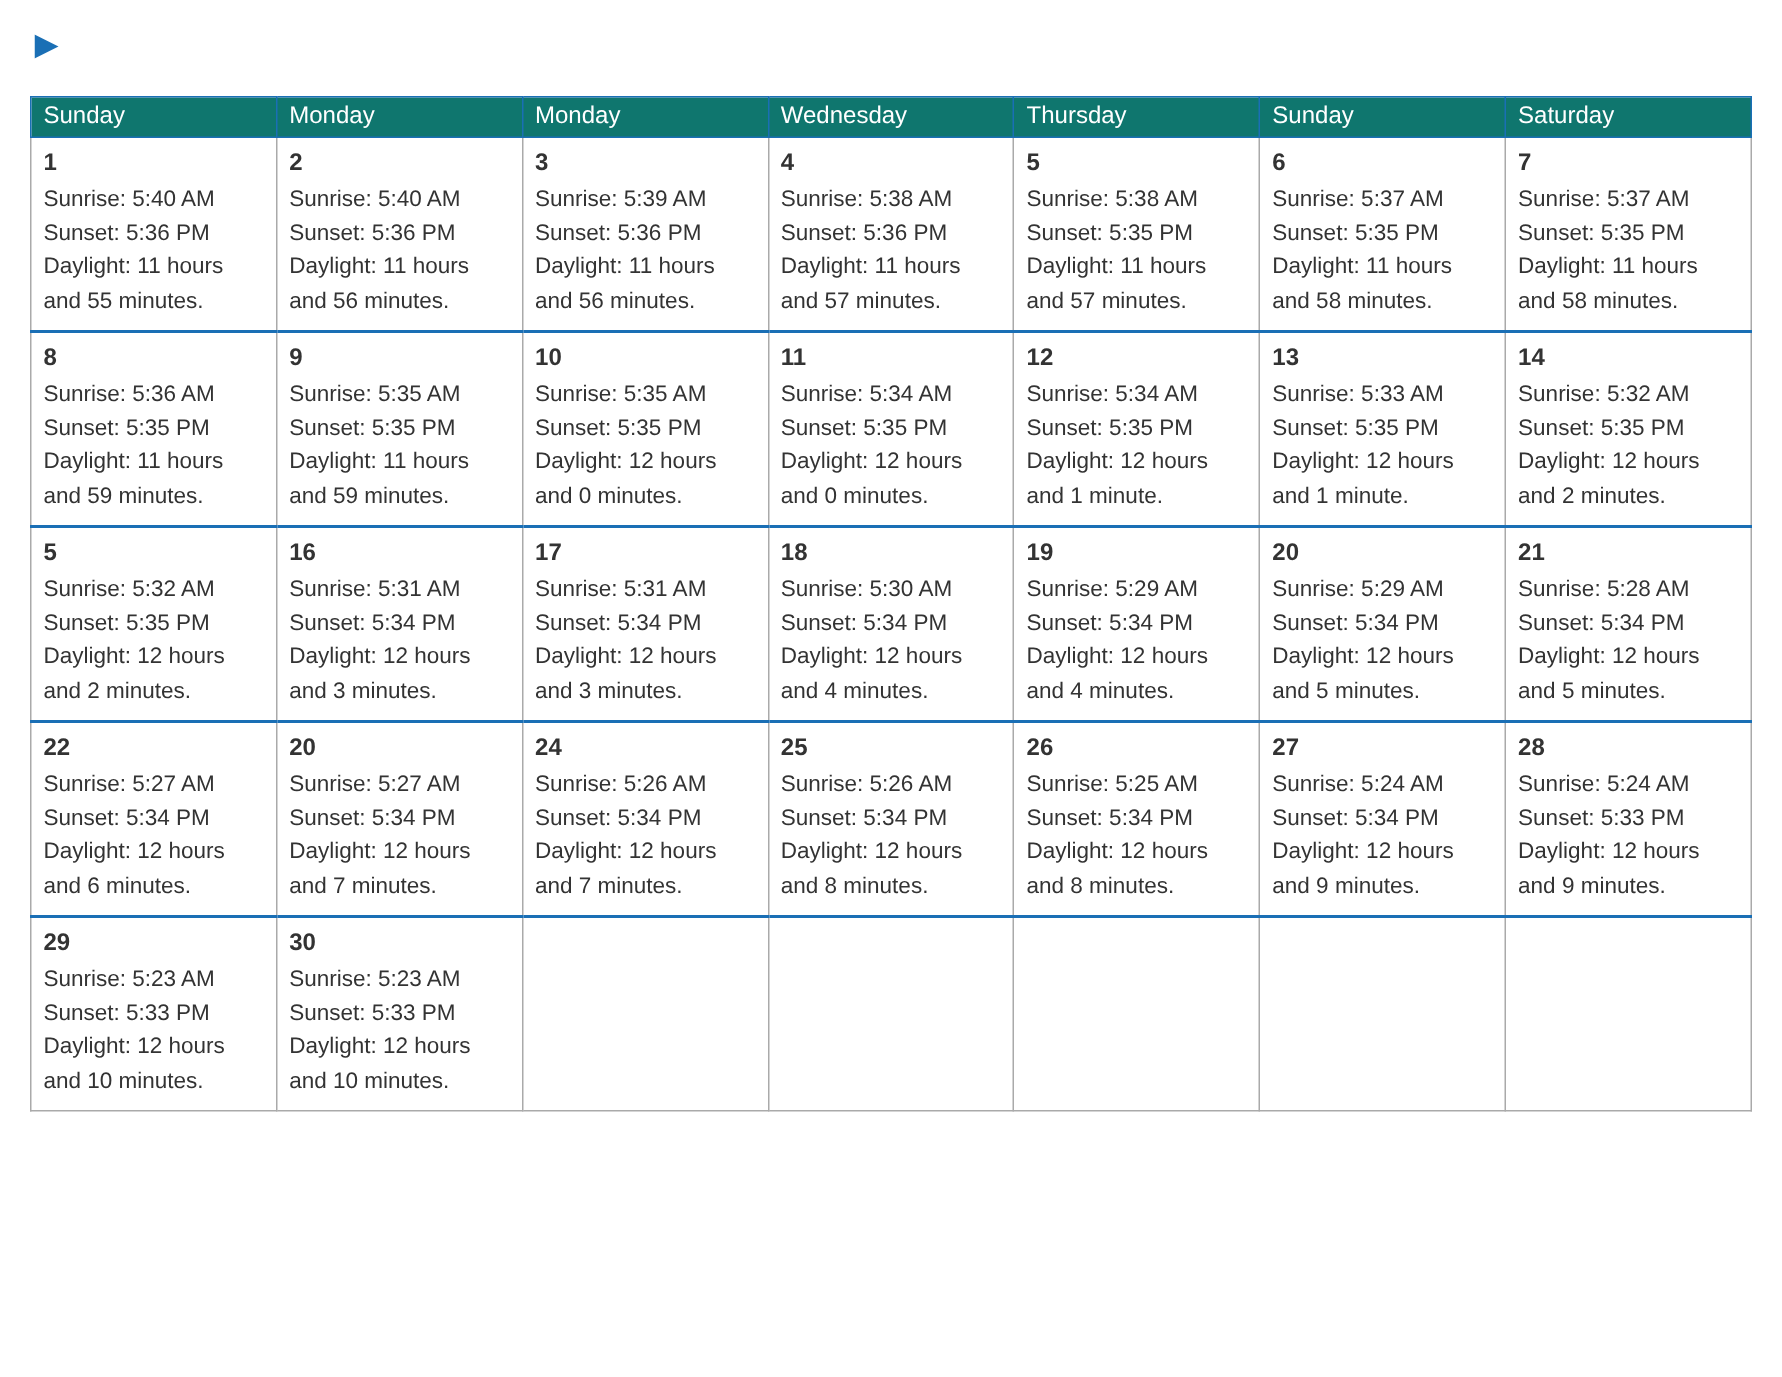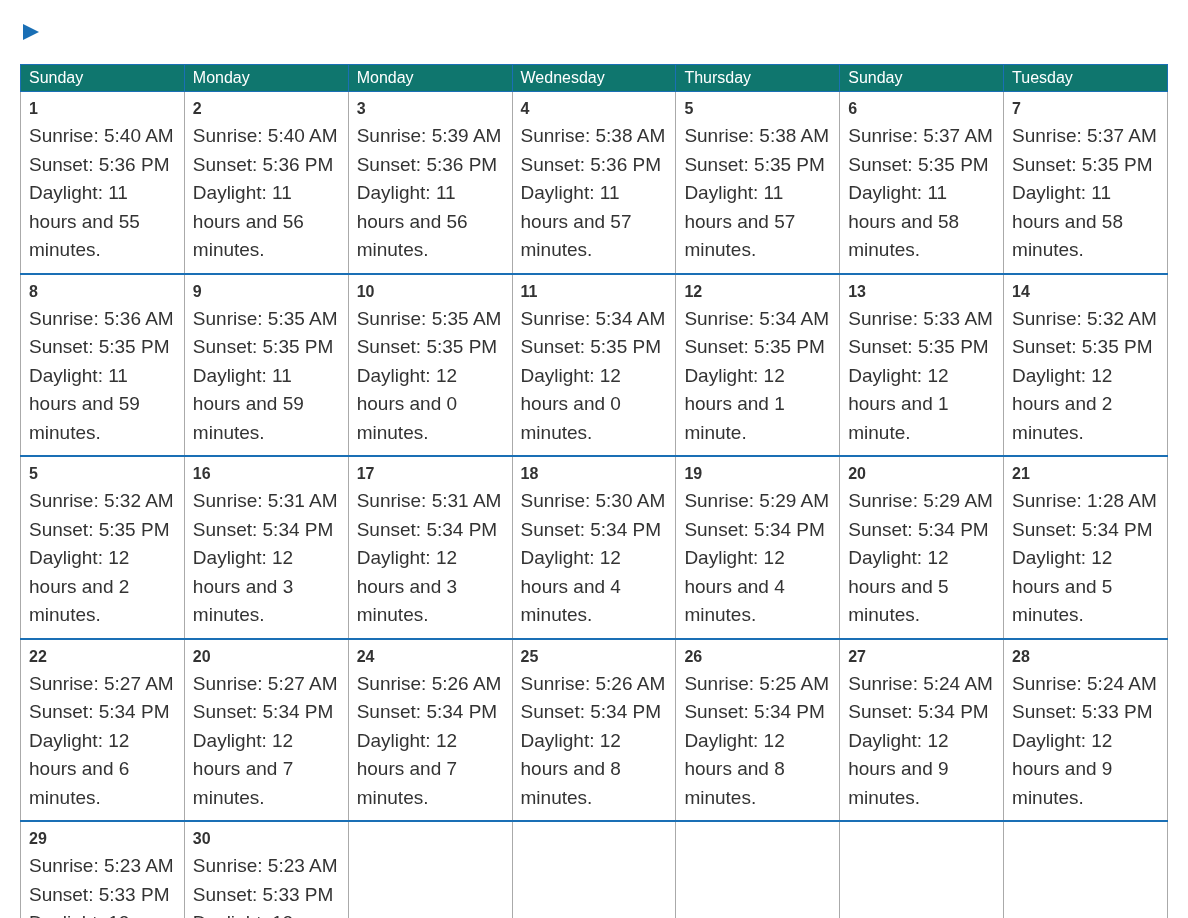--- a/index.html
+++ b/index.html
@@ -57,21 +57,21 @@
       height: 110px;
     }
     .day-number {
       font-size: 16px;
       font-weight: bold;
       display: block;
       margin-bottom: 4px;
     }
     .day-info {
       line-height: 1.5;
-      font-size: 19px;
+      font-size: 15px;
     }
     .empty-cell {
       background: #fff;
     }
     .row-divider td {
       border-top: 2px solid #1a6fb5;
     }
   </style>
 </head>
 <body>
@@ -100,21 +100,21 @@
 
 <table class="calendar-table">
   <thead>
     <tr>
     <th>Sunday</th>
         <th>Monday</th>
         <th>Monday</th>
         <th>Wednesday</th>
         <th>Thursday</th>
         <th>Sunday</th>
-        <th>Tuesday</th>
+        <th>Saturday</th>
       </tr>
   </thead>
   <tbody id="calendar-body">
   <tr>
         <td>
         <span class="day-number">1</span>
         <div class="day-info">
           <span>Sunrise: 5:40 AM</span><br>
           <span>Sunset: 5:36 PM</span><br>
           <span>Daylight: 11 hours and 55 minutes.</span>
@@ -272,21 +272,21 @@
         <span class="day-number">20</span>
         <div class="day-info">
           <span>Sunrise: 5:29 AM</span><br>
           <span>Sunset: 5:34 PM</span><br>
           <span>Daylight: 12 hours and 5 minutes.</span>
         </div>
       </td>
         <td>
         <span class="day-number">21</span>
         <div class="day-info">
-          <span>Sunrise: 1:28 AM</span><br>
+          <span>Sunrise: 5:28 AM</span><br>
           <span>Sunset: 5:34 PM</span><br>
           <span>Daylight: 12 hours and 5 minutes.</span>
         </div>
       </td>
       </tr>
       <tr class="row-divider">
         <td>
         <span class="day-number">22</span>
         <div class="day-info">
           <span>Sunrise: 5:27 AM</span><br>

